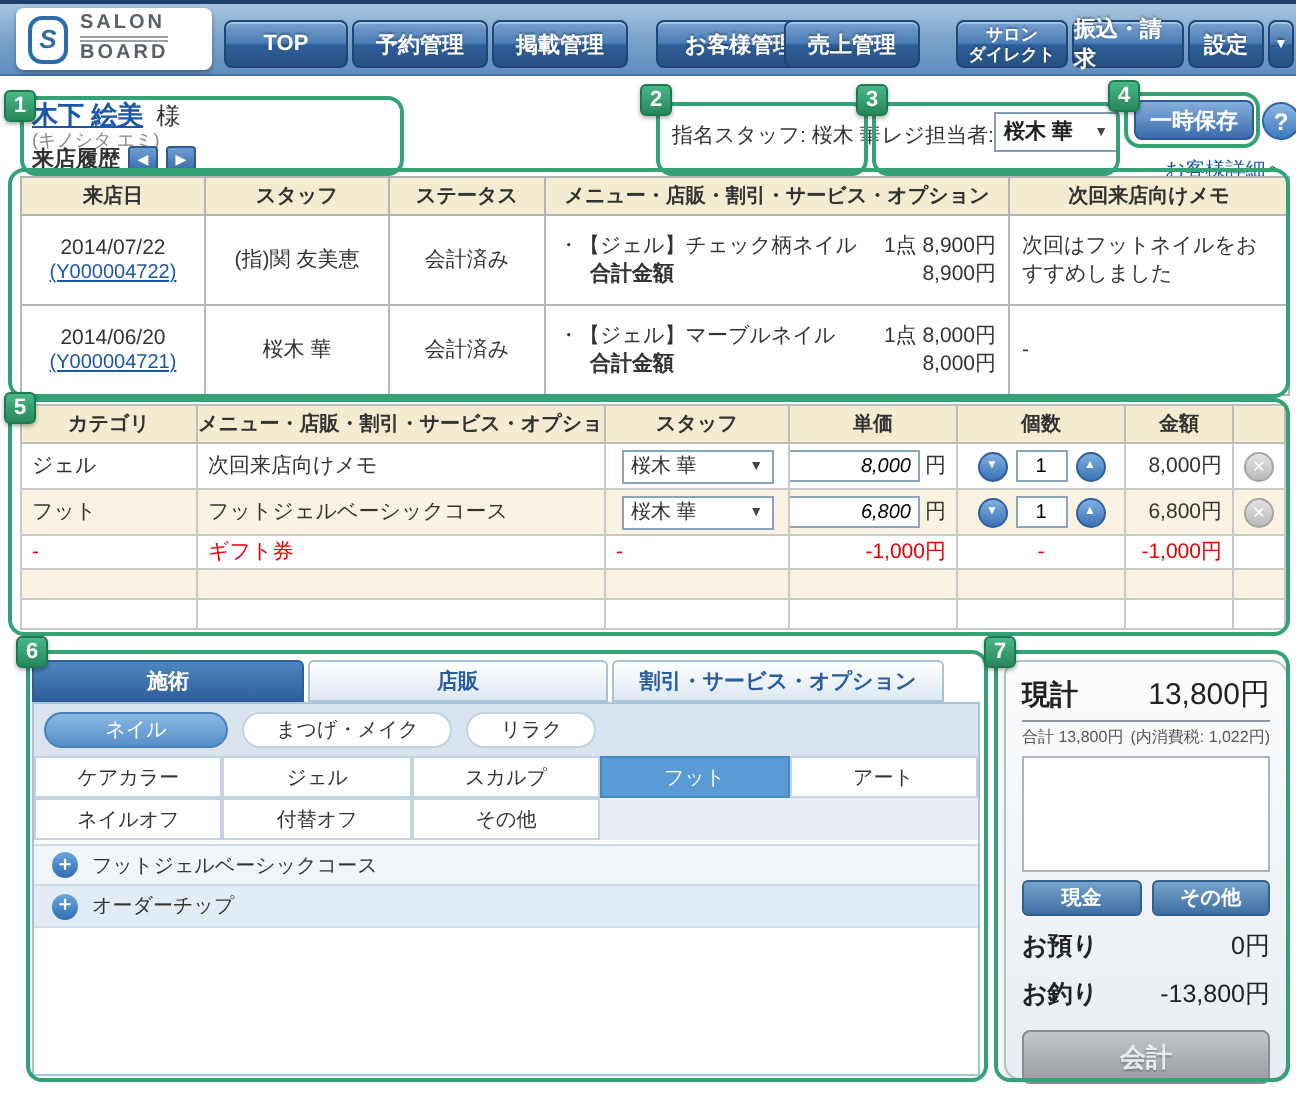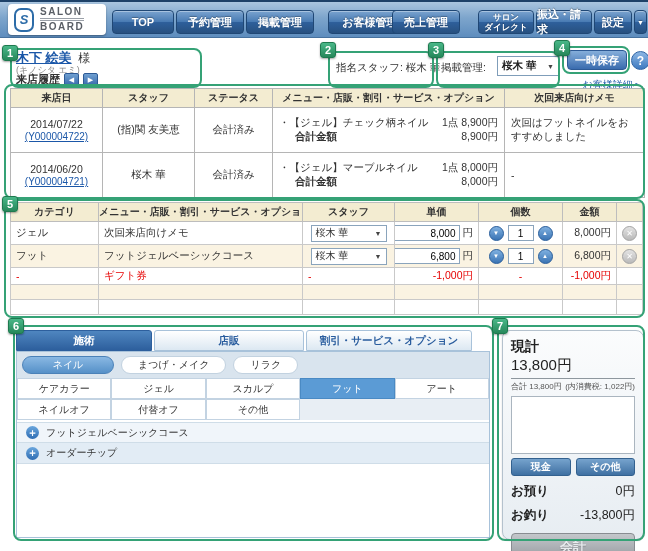--- a/index.html
+++ b/index.html
@@ -62,21 +62,21 @@
   .otable th { background:#f3ecd1; border:1px solid #bdbdbd; height:19px; font-weight:bold; font-size:10px; white-space:nowrap; overflow:hidden; }
   .otable td { border:1px solid #c9c9c9; padding:1px 5px; height:23px; overflow:hidden; white-space:nowrap; }
   .row-alt td { background:#faf3e2; }
   .slim td { height:15px; }
   .red { color:#e60000; }
   .t-right { text-align:right; }
   .sel { display:flex; justify-content:space-between; align-items:center; background:#fff; border:1px solid #8aa4bc;
     height:17px; padding:0 4px; font-size:10px; width:76px; margin:0 auto; cursor:pointer; }
   .price-wrap { display:flex; align-items:center; justify-content:flex-end; gap:3px; }
   .price-input { width:68px; height:16px; border:1px solid #8aa4bc; font-size:10px; text-align:right; padding:0 3px;
-    font-family:"Liberation Sans","DejaVu Sans",sans-serif; }
+    font-family:"Liberation Sans","DejaVu Sans",sans-serif;font-style:italic; }
   .qty-wrap { display:flex; align-items:center; justify-content:center; gap:4px; }
   .step { width:15px; height:15px; border-radius:50%; background:linear-gradient(#7fb0e0,#3a74b4); border:1px solid #2d609c;
     color:#fff; font-size:6px; display:flex; align-items:center; justify-content:center; cursor:pointer; }
   .qty-input { width:26px; height:16px; border:1px solid #8aa4bc; font-size:10px; text-align:center;
     font-family:"Liberation Sans","DejaVu Sans",sans-serif; }
   .del-btn { width:15px; height:15px; border-radius:50%; background:linear-gradient(#e3e3e3,#b9b9b9); border:1px solid #a5a5a5;
     color:#fff; font-size:8px; font-weight:bold; display:flex; align-items:center; justify-content:center; margin:0 auto; cursor:pointer; }
 
   
   .mpanel { position:absolute; left:16px; top:330px; width:474px; height:208px; }
@@ -99,21 +99,21 @@
   .item-row { height:21px; display:flex; align-items:center; gap:7px; padding-left:9px; font-size:10px; color:#333;
     border-bottom:1px solid #cfdde8; cursor:pointer; }
   .item-row.i0 { background:#f0f5fa; margin-top:2px; border-top:1px solid #cfdde8; }
   .item-row.i1 { background:#e2ecf5; }
   .plus-icon { width:13px; height:13px; border-radius:50%; background:linear-gradient(#6aa6dd,#2f6db3); color:#fff;
     font-size:10px; font-weight:bold; line-height:1; display:flex; align-items:center; justify-content:center; }
 
   
   .ppanel { position:absolute; left:502px; top:330px; width:142px; height:210px; border:1px solid #b4c1cd;
     border-radius:8px; background:linear-gradient(#fbfcfd,#e7edf2); padding:7px 8px; box-shadow:0 1px 2px rgba(0,0,0,.15); }
-  .prow1 { display:flex; justify-content:space-between; align-items:flex-start;flex-direction:column; }
+  .prow1 { display:flex; justify-content:space-between; align-items:flex-end; }
   .plab { font-size:14px; font-weight:bold; color:#222; }
   .pval { font-size:15px; color:#222; }
   .pdivider { border-top:1px solid #8e979e; margin:3px 0 2px; }
   .prow2 { display:flex; justify-content:space-between; font-size:8px; color:#555; white-space:nowrap; }
   .pbox { height:58px; background:#fff; border:1px solid #aab5bf; margin-top:4px; }
   .pbtns { display:flex; gap:5px; margin-top:4px; }
   .pbtn { flex:1; height:18px; background:linear-gradient(#76a3cd,#3f70a2); border:1px solid #33618f; border-radius:3px;
     color:#fff; font-size:10px; font-weight:bold; display:flex; align-items:center; justify-content:center; cursor:pointer; }
   .prow3 { display:flex; justify-content:space-between; margin-top:7px; font-size:12.5px; color:#222; align-items:baseline; }
   .prow3 .lab { font-weight:bold; }
@@ -166,21 +166,21 @@
       </span>
     <span class="hist-arrow">
         <span>▶</span>
       </span>
   </div>
 
   <div class="nominated">
     <span>指名スタッフ:</span>
     <span>桜木 華</span>
   </div>
-  <div class="register-label">掲載管理:</div>
+  <div class="register-label">レジ担当者:</div>
   <div class="register-select">
     <span>桜木 華</span>
     <span class="sel-caret">▼</span>
   </div>
   <div class="save-btn">一時保存</div>
   <div class="help-btn">
       <span>?</span>
     </div>
   <div class="detail-link">お客様詳細へ</div>
 

